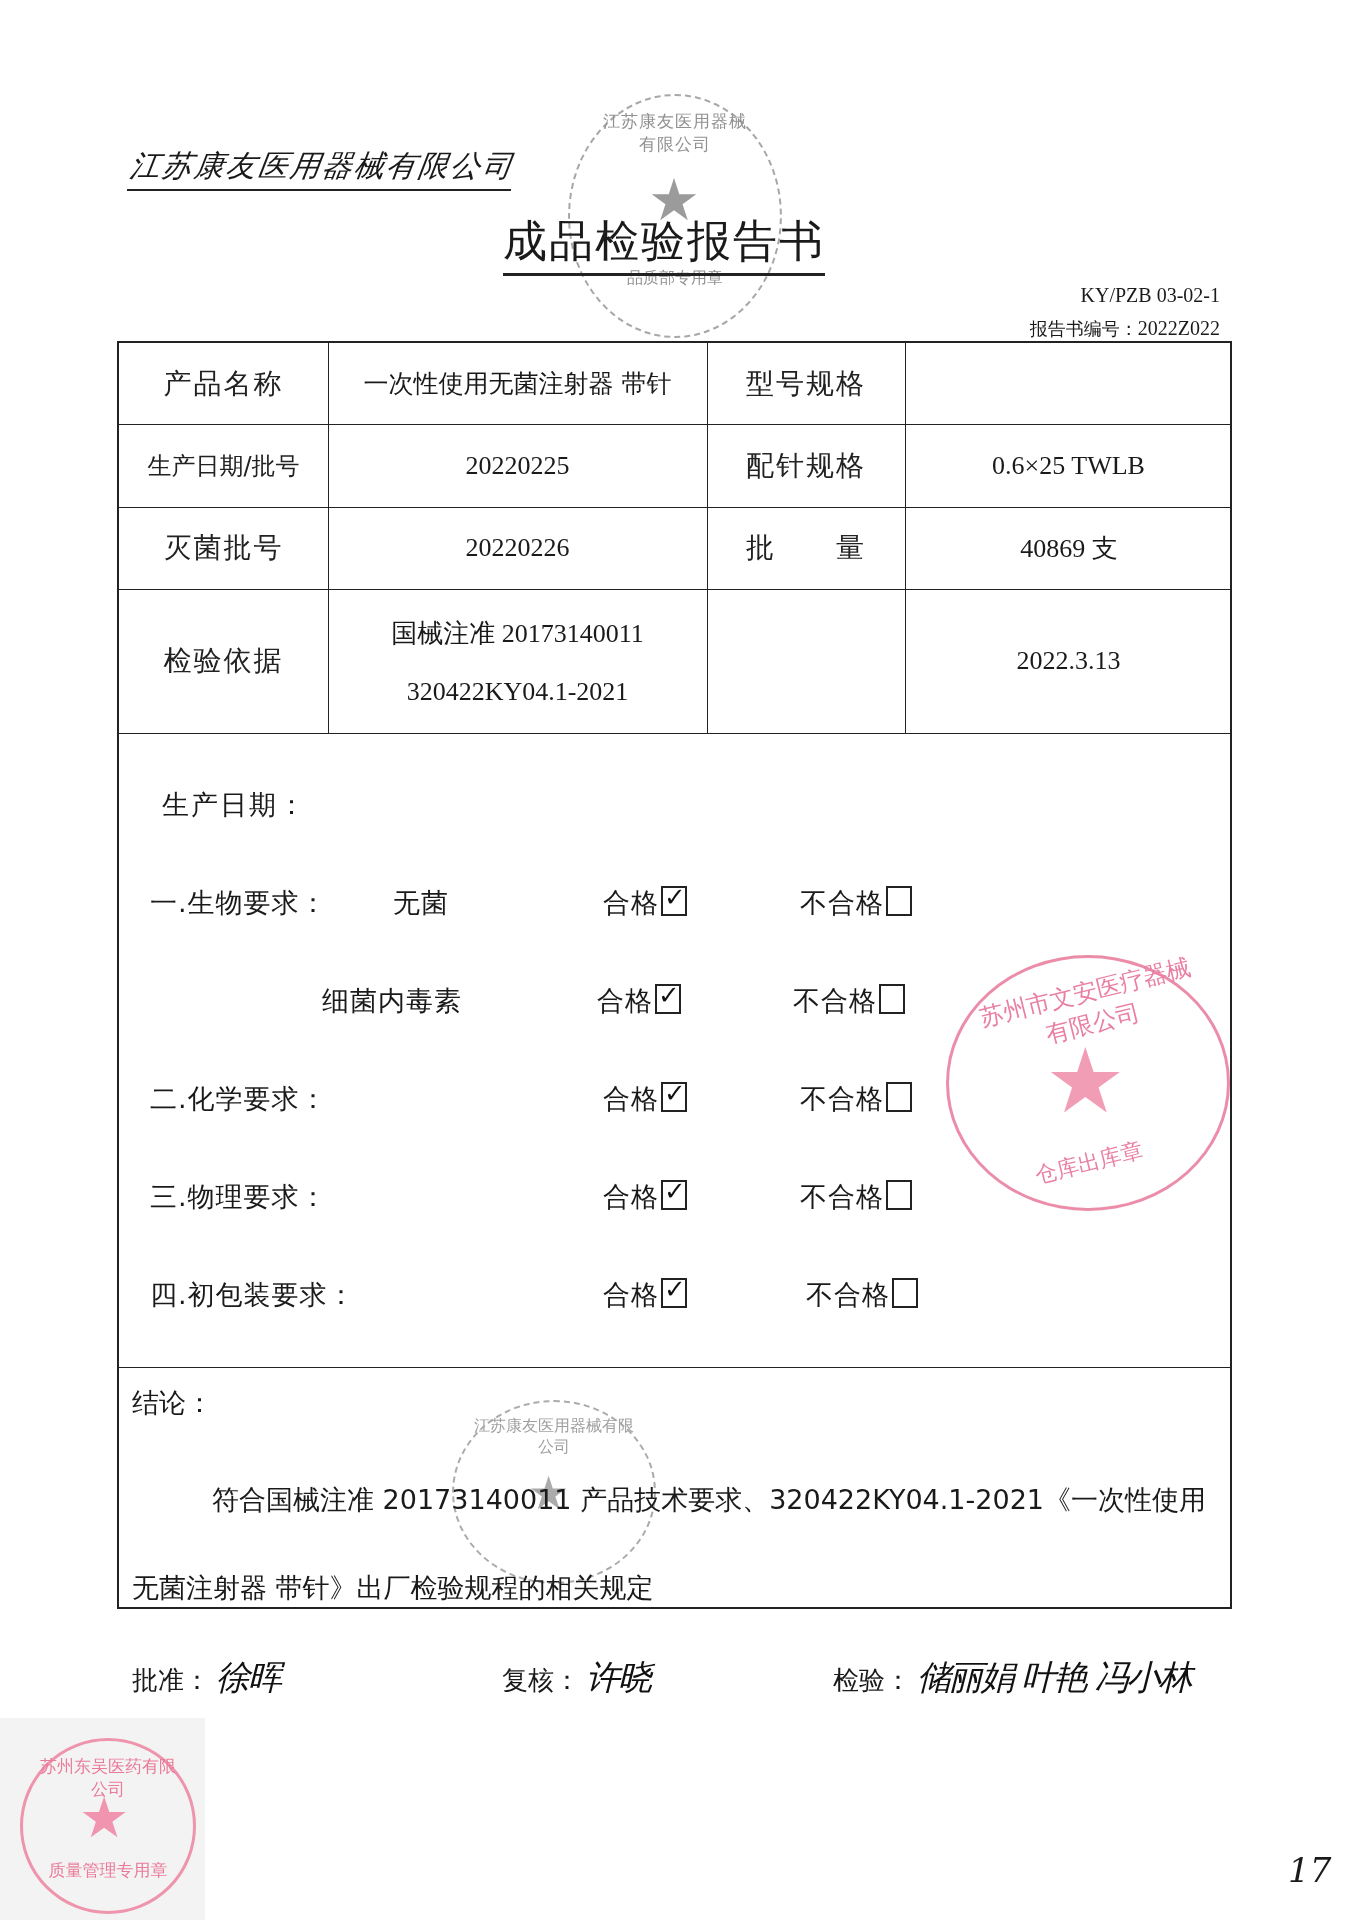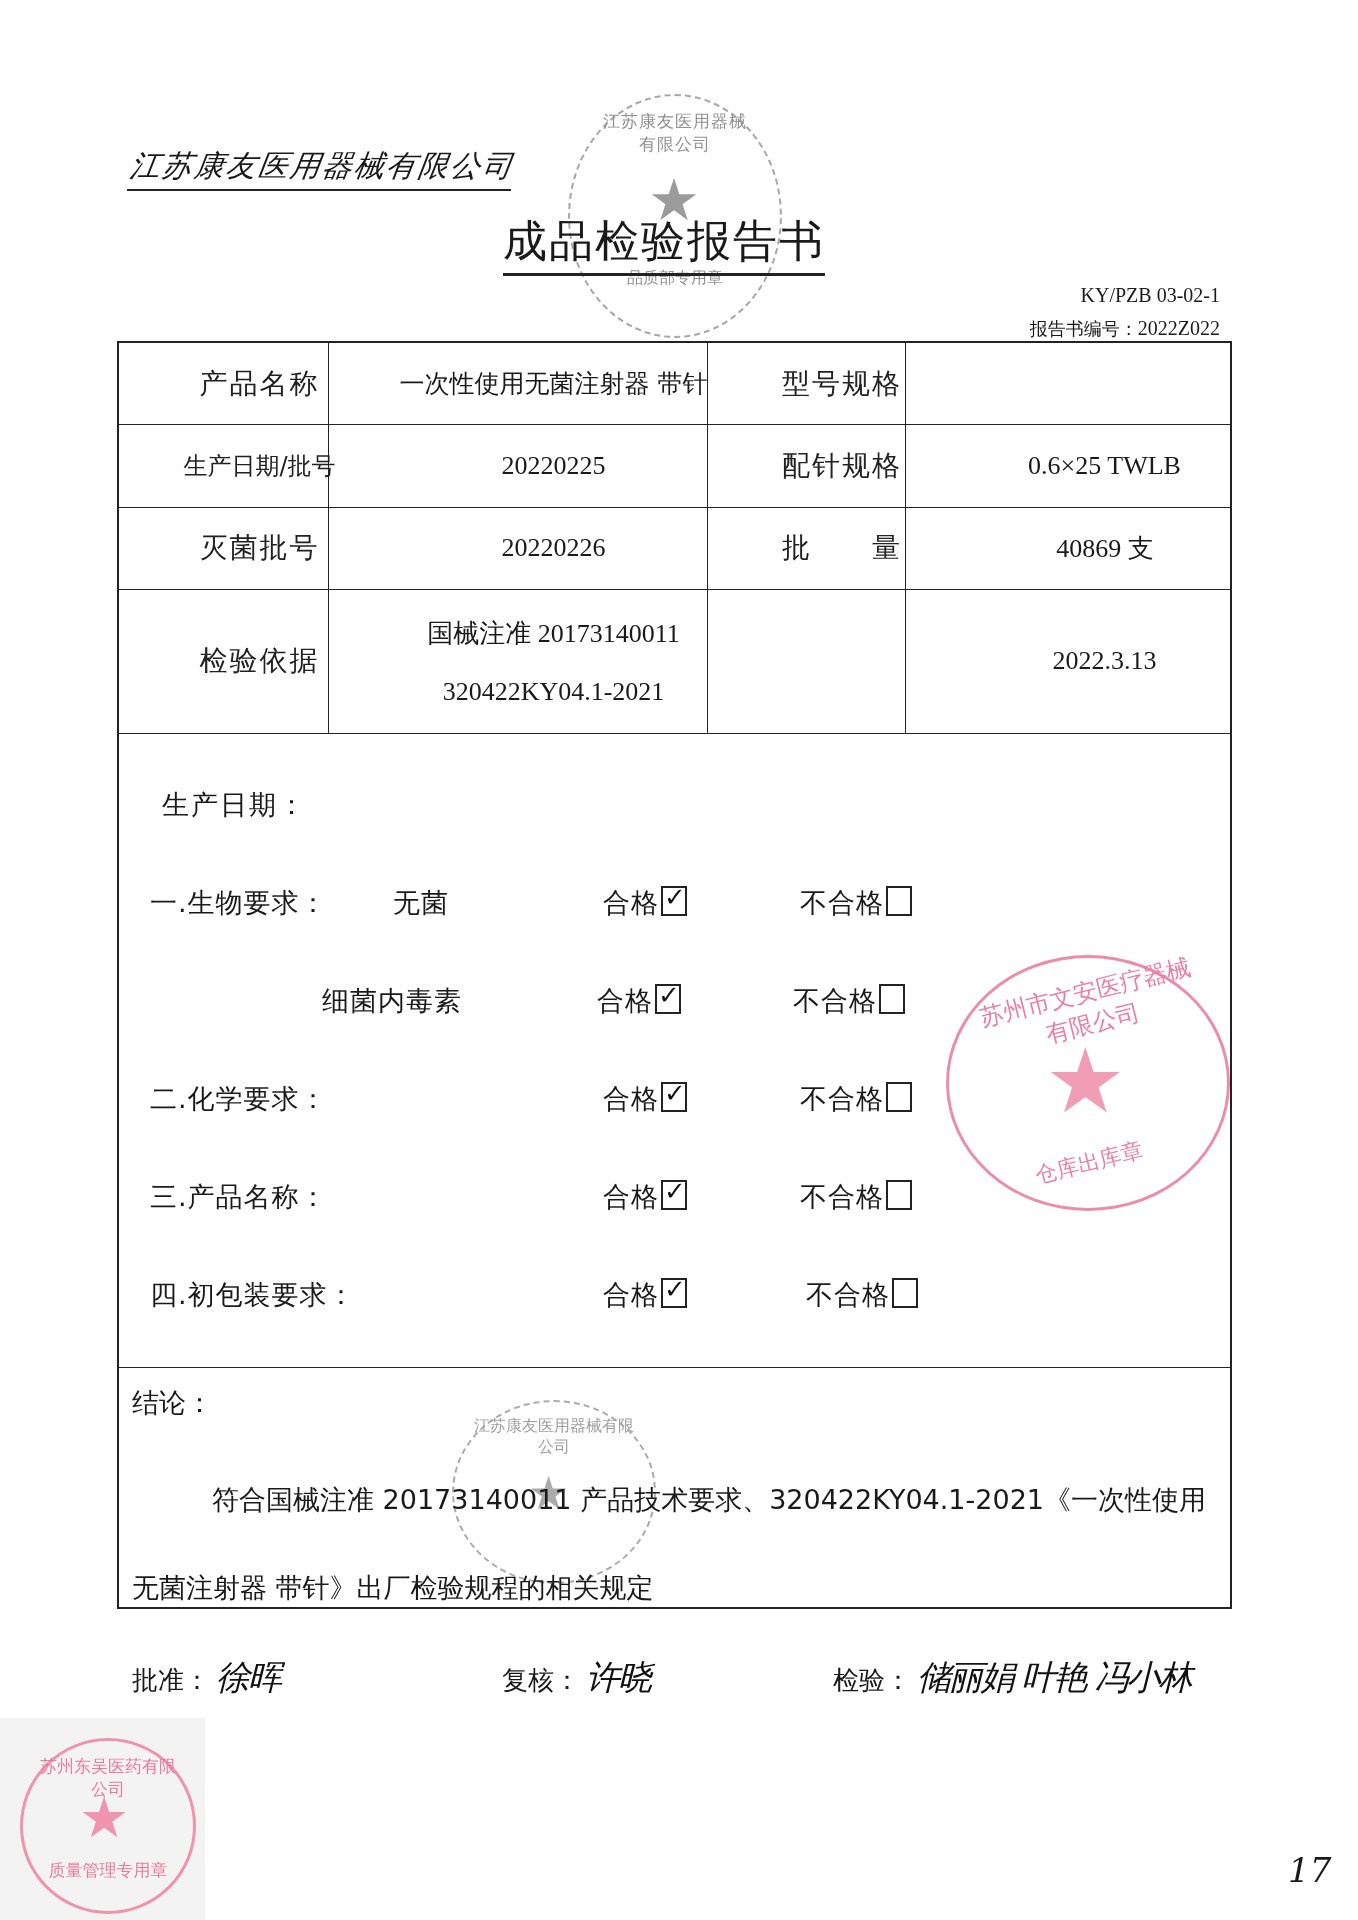--- a/index.html
+++ b/index.html
@@ -16,21 +16,21 @@
 
   .stamp-gray { left:568px; top:94px; width:210px; height:240px; border:2px dashed #8a8a8a; border-radius:50%;
                 color:#6d6d6d; opacity:0.75; }
   .stamp-gray .star { position:absolute; left:78px; top:70px; font-size:58px; color:#7a7a7a; }
   .stamp-gray .ring { position:absolute; left:30px; top:14px; font-size:17px; letter-spacing:1px; width:150px; text-align:center; font-family:"DejaVu Sans", sans-serif; }
   .stamp-gray .bot { position:absolute; left:40px; top:172px; font-size:16px; width:130px; text-align:center; font-family:"DejaVu Sans", sans-serif; }
 
   .tbl { left:117px; top:341px; width:1115px; height:1268px; border:2px solid #222; box-sizing:border-box; }
   .hline { position:absolute; left:0; right:0; height:0; border-top:1.6px solid #222; }
   .vline { position:absolute; width:0; border-left:1.6px solid #222; }
-  .cell { position:absolute; display:flex; align-items:center; justify-content:center; text-align:center;padding-left:36px; }
+  .cell { position:absolute; display:flex; align-items:center; justify-content:center; text-align:center; }
   .lbl-cell { font-size:28px; font-family:"DejaVu Sans", sans-serif; letter-spacing:2px; color:#222; }
   .val-cell { font-size:26px; font-family:"Liberation Serif", serif; }
   .val-cn { font-size:25px; font-family:"DejaVu Sans", sans-serif; }
   .basis { flex-direction:column; gap:26px; }
 
   .results-title { left:162px; top:787px; font-size:27px; font-family:"DejaVu Sans", sans-serif; letter-spacing:2px; }
   .rrow { position:absolute; font-size:27px; font-family:"DejaVu Sans", sans-serif; letter-spacing:1px; }
   .cb { display:inline-block; width:22px; height:26px; border:2px solid #222; vertical-align:-4px; margin-left:2px; position:relative; }
   .cb.checked::after { content:"✓"; position:absolute; left:1px; top:-6px; font-size:26px; color:#111; }
 
@@ -122,21 +122,21 @@
 <div class="rrow" style="left:800px;top:885px"><span>不合格</span><span class="cb"></span></div>
 
 <div class="rrow" style="left:322px;top:983px">细菌内毒素</div>
 <div class="rrow" style="left:597px;top:983px"><span>合格</span><span class="cb checked"></span></div>
 <div class="rrow" style="left:793px;top:983px"><span>不合格</span><span class="cb"></span></div>
 
 <div class="rrow" style="left:150px;top:1081px">二.化学要求：</div>
 <div class="rrow" style="left:603px;top:1081px"><span>合格</span><span class="cb checked"></span></div>
 <div class="rrow" style="left:800px;top:1081px"><span>不合格</span><span class="cb"></span></div>
 
-<div class="rrow" style="left:150px;top:1179px">三.产品名称：</div>
+<div class="rrow" style="left:150px;top:1179px">三.物理要求：</div>
 <div class="rrow" style="left:603px;top:1179px"><span>合格</span><span class="cb checked"></span></div>
 <div class="rrow" style="left:800px;top:1179px"><span>不合格</span><span class="cb"></span></div>
 
 <div class="rrow" style="left:150px;top:1277px">四.初包装要求：</div>
 <div class="rrow" style="left:603px;top:1277px"><span>合格</span><span class="cb checked"></span></div>
 <div class="rrow" style="left:806px;top:1277px"><span>不合格</span><span class="cb"></span></div>
 
 <div class="abs stamp-gray2">
   <span class="ring">江苏康友医用器械有限公司</span>
   <span class="star">★</span>

